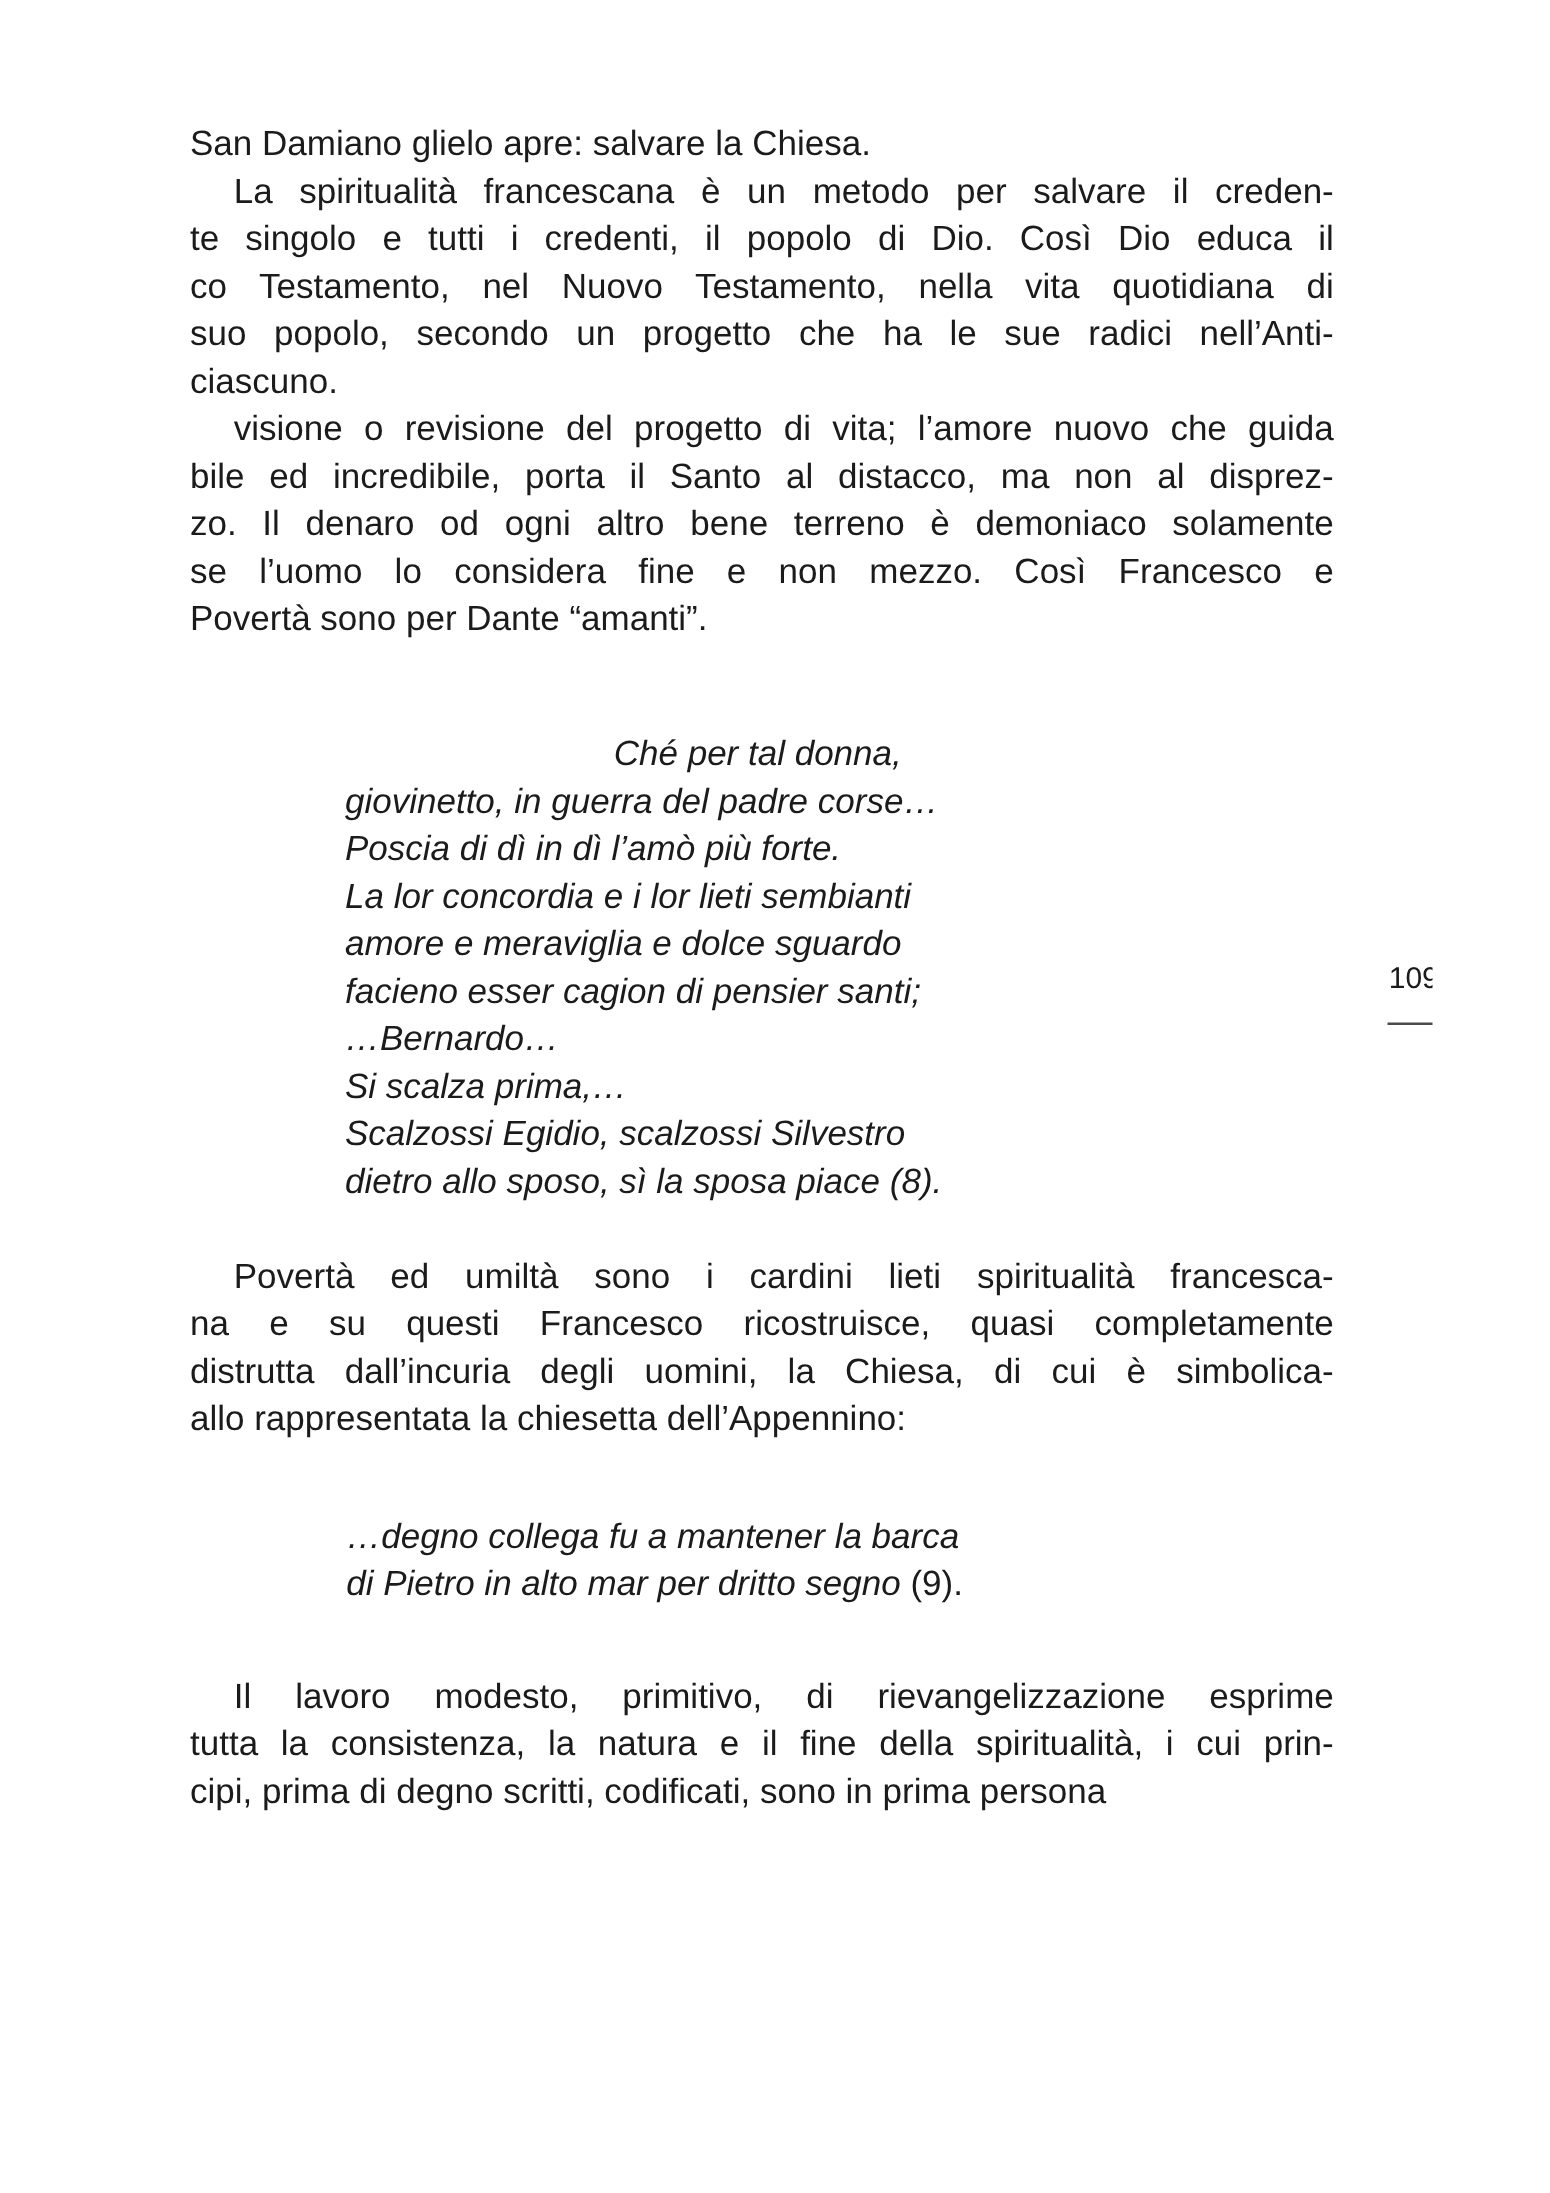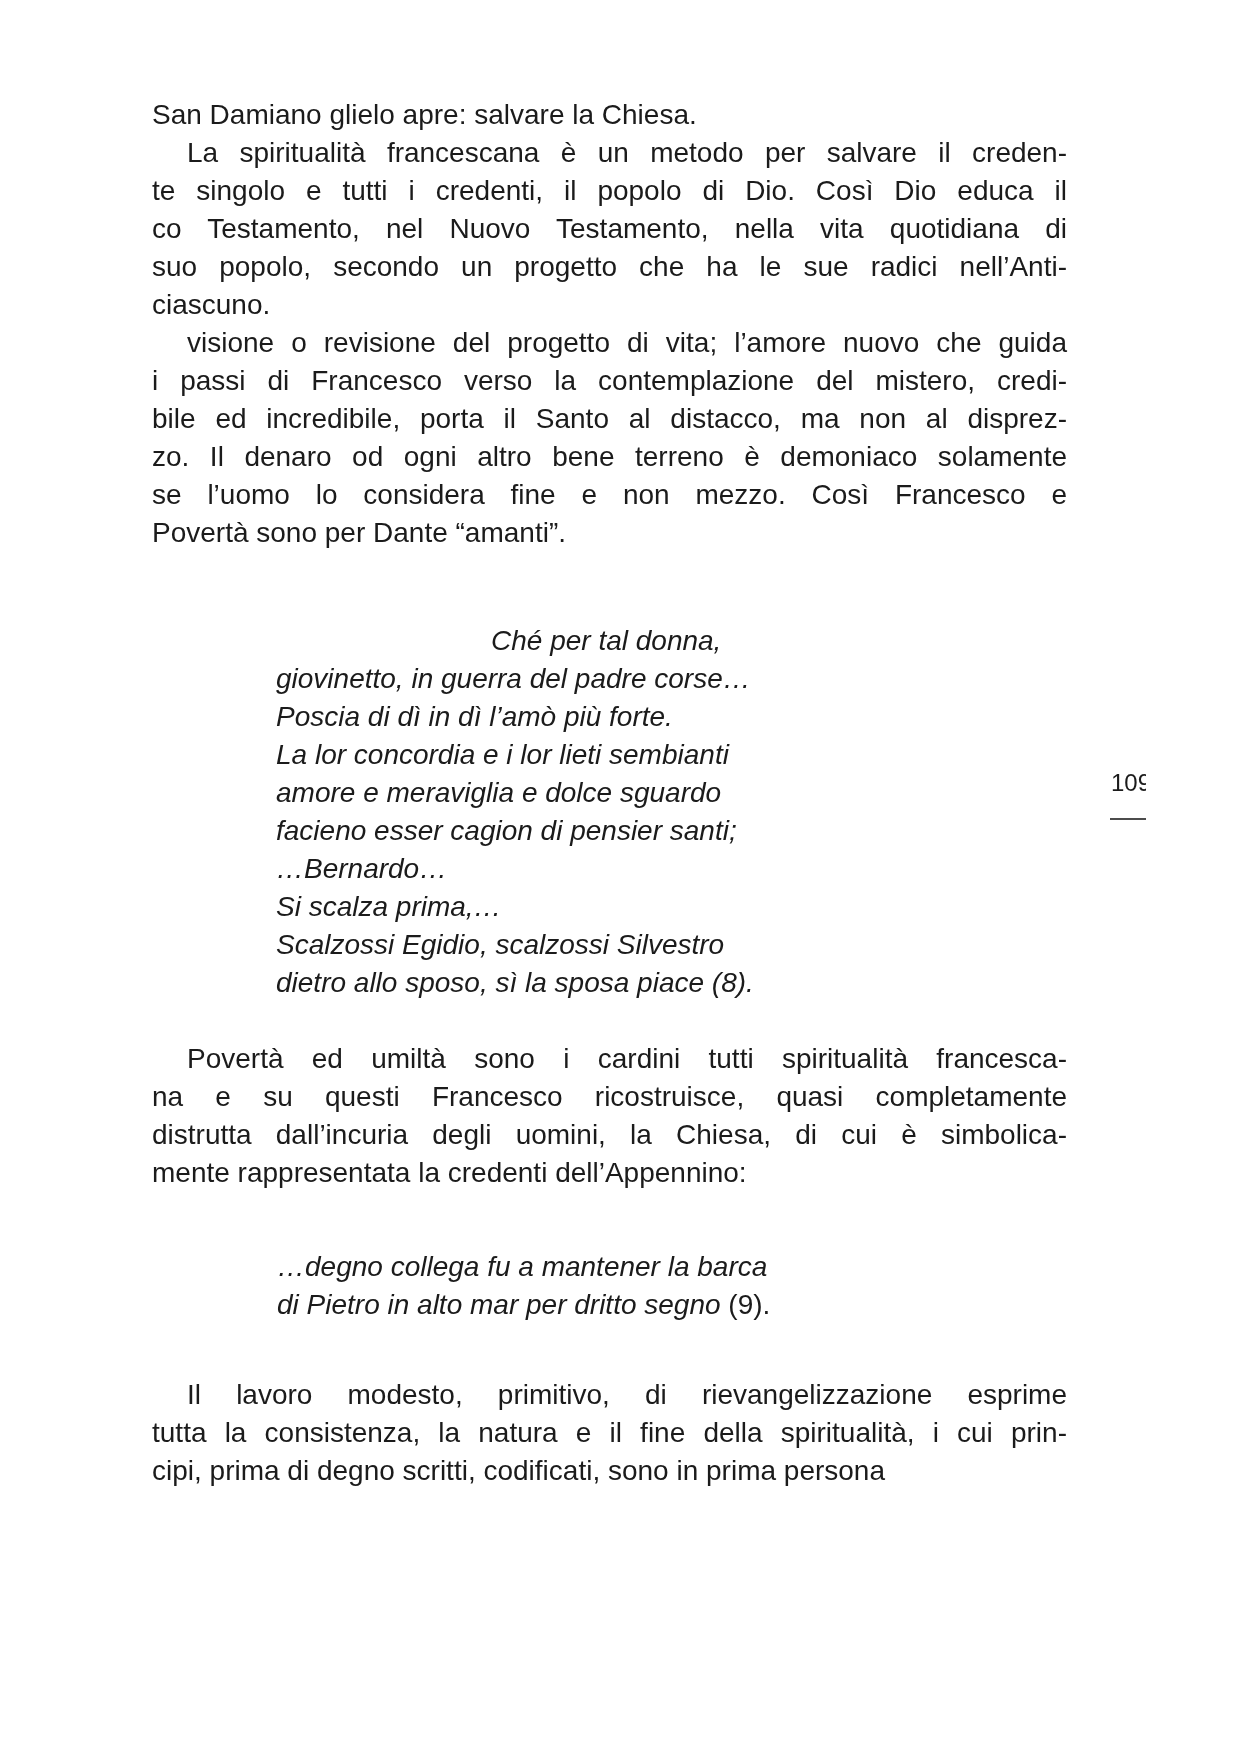--- a/index.html
+++ b/index.html
@@ -63,43 +63,42 @@
       </div>
       <div class="block paragraph b1 indent">
         <div class="line just">La spiritualità francescana è un metodo per salvare il creden-</div>
         <div class="line just">te singolo e tutti i credenti, il popolo di Dio. Così Dio educa il</div>
         <div class="line just">co Testamento, nel Nuovo Testamento, nella vita quotidiana di</div>
         <div class="line just">suo popolo, secondo un progetto che ha le sue radici nell’Anti-</div>
         <div class="line">ciascuno.</div>
       </div>
       <div class="block paragraph b2 indent">
         <div class="line just">visione o revisione del progetto di vita; l’amore nuovo che guida</div>
-        <div class="line just">i passi di Francesco verso la contemplazione del mistero, credi-</div>
         <div class="line just">bile ed incredibile, porta il Santo al distacco, ma non al disprez-</div>
         <div class="line just">zo. Il denaro od ogni altro bene terreno è demoniaco solamente</div>
         <div class="line just">se l’uomo lo considera fine e non mezzo. Così Francesco e</div>
         <div class="line">Povertà sono per Dante “amanti”.</div>
       </div>
       <div class="block verse b3">
         <div class="line shift">Ché per tal donna,</div>
         <div class="line">giovinetto, in guerra del padre corse…</div>
         <div class="line">Poscia di dì in dì l’amò più forte.</div>
         <div class="line">La lor concordia e i lor lieti sembianti</div>
         <div class="line">amore e meraviglia e dolce sguardo</div>
         <div class="line">facieno esser cagion di pensier santi;</div>
         <div class="line">…Bernardo…</div>
         <div class="line">Si scalza prima,…</div>
         <div class="line">Scalzossi Egidio, scalzossi Silvestro</div>
         <div class="line">dietro allo sposo, sì la sposa piace (8).</div>
       </div>
       <div class="block paragraph b4 indent">
-        <div class="line just">Povertà ed umiltà sono i cardini tutti spiritualità francesca-</div>
+        <div class="line just">Povertà ed umiltà sono i cardini lieti spiritualità francesca-</div>
         <div class="line just">na e su questi Francesco ricostruisce, quasi completamente</div>
         <div class="line just">distrutta dall’incuria degli uomini, la Chiesa, di cui è simbolica-</div>
-        <div class="line">mente rappresentata la credenti dell’Appennino:</div>
+        <div class="line">allo rappresentata la chiesetta dell’Appennino:</div>
       </div>
       <div class="block verse b5">
         <div class="line">…degno collega fu a mantener la barca</div>
         <div class="line">di Pietro in alto mar per dritto segno <span class="roman">(9).</span></div>
       </div>
       <div class="block paragraph b6 indent">
         <div class="line just">Il lavoro modesto, primitivo, di rievangelizzazione esprime</div>
         <div class="line just">tutta la consistenza, la natura e il fine della spiritualità, i cui prin-</div>
         <div class="line">cipi, prima di degno scritti, codificati, sono in prima persona</div>
       </div>

